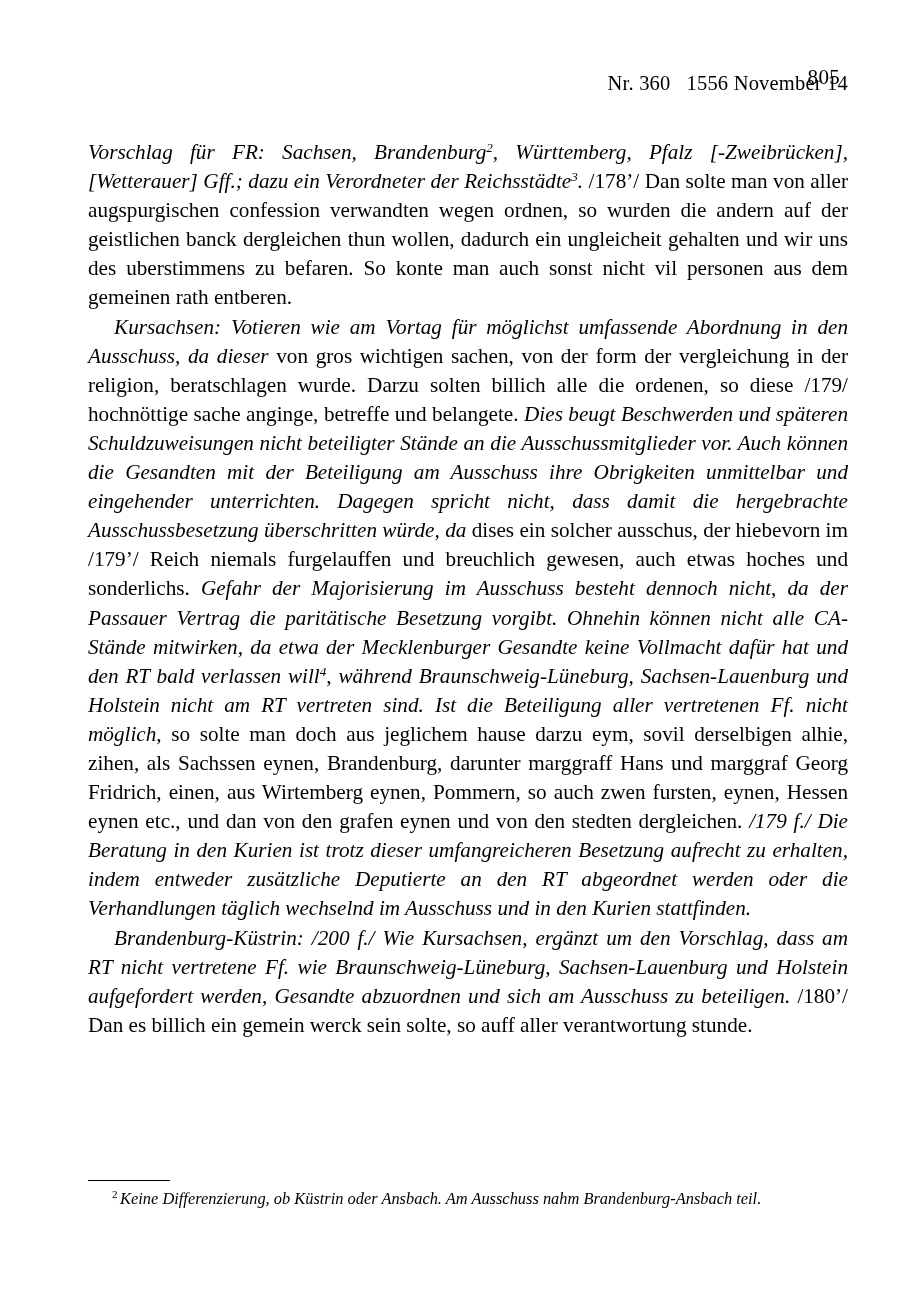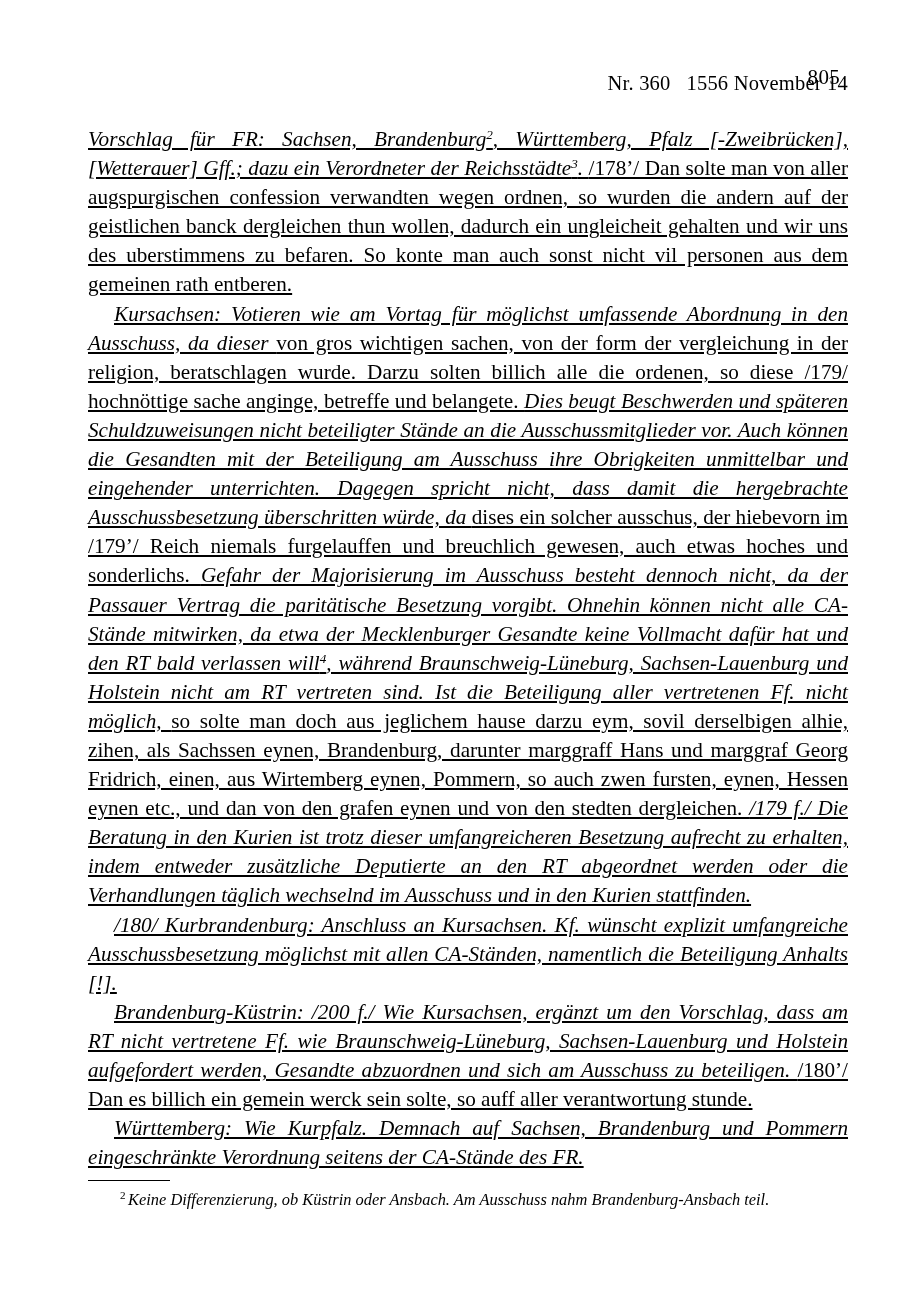--- a/index.html
+++ b/index.html
@@ -46,28 +46,27 @@
   .folio {
     position: absolute;
     right: 8px;
     top: -7px;
     font-size: 21px;
     letter-spacing: 0.3px;
   }
 
   
   .body {
-    margin-top: 7px;
+    margin-top: 20px;
     font-size: 21.2px;
     line-height: 29.1px;
     text-align: justify;
     text-justify: inter-word;
     -webkit-hyphens: none;
     hyphens: none;
-    text-decoration: underline;
   }
   .body p {
     margin: 0;
     text-indent: 0;
   }
   .body p.ind {
     text-indent: 26px;
   }
   .it {
     font-style: italic;
@@ -96,21 +95,21 @@
     width: 82px;
     height: 0;
     border-top: 1.3px solid #000;
     margin: 0 0 7px 0;
   }
   .fn {
     font-size: 16.4px;
     line-height: 22.6px;
     font-style: italic;
     text-indent: 24px;
-    margin: 8px;
+    margin: 0;
     text-align: left;
   }
   .fn .marker {
     font-style: normal;
     font-size: 0.68em;
     vertical-align: 0.55em;
     line-height: 0;
     margin-right: 2.5px;
   }
 </style>
@@ -122,23 +121,21 @@
   <div class="runhead">
     <div class="runhead-center">
       <span class="nr">Nr. 360</span><span>1556 November 14</span>
     </div>
     <div class="folio">805</div>
   </div>
 
   <div class="body" id="body-text">
       <p><span class="it">Vorschlag für FR: Sachsen, Brandenburg</span><sup class="it">2</sup><span class="it">, Württemberg, Pfalz [-Zweibrücken], [Wetterauer] Gff.; dazu ein Verordneter der Reichsstädte</span><sup class="it">3</sup><span class="it">. </span><span class="ro">/178’/ Dan solte man von aller augspurgischen confession verwandten wegen ordnen, so wurden die andern auf der geistlichen banck dergleichen thun wollen, dadurch ein ungleicheit gehalten und wir uns des uberstimmens zu befaren. So konte man auch sonst nicht vil personen aus dem gemeinen rath entberen.</span></p>
       <p class="ind"><span class="it">Kursachsen: Votieren wie am Vortag für möglichst umfassende Abordnung in den Ausschuss, da dieser </span><span class="ro">von gros wichtigen sachen, von der form der vergleichung in der religion, beratschlagen wurde. Darzu solten billich alle die ordenen, so diese /179/ hochnöttige sache anginge, betreffe und belangete. </span><span class="it">Dies beugt Beschwerden und späteren Schuldzuweisungen nicht beteiligter Stände an die Ausschussmitglieder vor. Auch können die Gesandten mit der Beteiligung am Ausschuss ihre Obrigkeiten unmittelbar und eingehender unterrichten. Dagegen spricht nicht, dass damit die hergebrachte Ausschussbesetzung überschritten würde, da </span><span class="ro">dises ein solcher ausschus, der hiebevorn im /179’/ Reich niemals furgelauffen und breuchlich gewesen, auch etwas hoches und sonderlichs. </span><span class="it">Gefahr der Majorisierung im Ausschuss besteht dennoch nicht, da der Passauer Vertrag die paritätische Besetzung vorgibt. Ohnehin können nicht alle CA-Stände mitwirken, da etwa der Mecklenburger Gesandte keine Vollmacht dafür hat und den RT bald verlassen will</span><sup class="it">4</sup><span class="it">, während Braunschweig-Lüneburg, Sachsen-Lauenburg und Holstein nicht am RT vertreten sind. Ist die Beteiligung aller vertretenen Ff. nicht möglich, </span><span class="ro">so solte man doch aus jeglichem hause darzu eym, sovil derselbigen alhie, zihen, als Sachssen eynen, Brandenburg, darunter marggraff Hans und marggraf Georg Fridrich, einen, aus Wirtemberg eynen, Pommern, so auch zwen fursten, eynen, Hessen eynen etc., und dan von den grafen eynen und von den stedten dergleichen. </span><span class="it">/179 f./ Die Beratung in den Kurien ist trotz dieser umfangreicheren Besetzung aufrecht zu erhalten, indem entweder zusätzliche Deputierte an den RT abgeordnet werden oder die Verhandlungen täglich wechselnd im Ausschuss und in den Kurien stattfinden.</span></p>
-      <p class="ind"><span class="it">/180/ Kurbrandenburg: Anschluss an Kursachsen. Kf. wünscht explizit umfangreiche Ausschussbesetzung möglichst mit allen CA-Ständen, namentlich die Beteiligung Anhalts [!].</span></p>
       <p class="ind"><span class="it">Brandenburg-Küstrin: /200 f./ Wie Kursachsen, ergänzt um den Vorschlag, dass am RT nicht vertretene Ff. wie Braunschweig-Lüneburg, Sachsen-Lauenburg und Holstein aufgefordert werden, Gesandte abzuordnen und sich am Ausschuss zu beteiligen. </span><span class="ro">/180’/ Dan es billich ein gemein werck sein solte, so auff aller verantwortung stunde.</span></p>
-      <p class="ind"><span class="it">Württemberg: Wie Kurpfalz. Demnach auf Sachsen, Brandenburg und Pommern eingeschränkte Verordnung seitens der CA-Stände des FR.</span></p>
     </div>
 
   <div class="footnotes">
     <div class="fn-rule"></div>
     <div id="footnote-list">
         <p class="fn"><span class="marker">2</span><span>Keine Differenzierung, ob Küstrin oder Ansbach. Am Ausschuss nahm Brandenburg-Ansbach teil.</span></p>
       </div>
   </div>
 
 </div>

